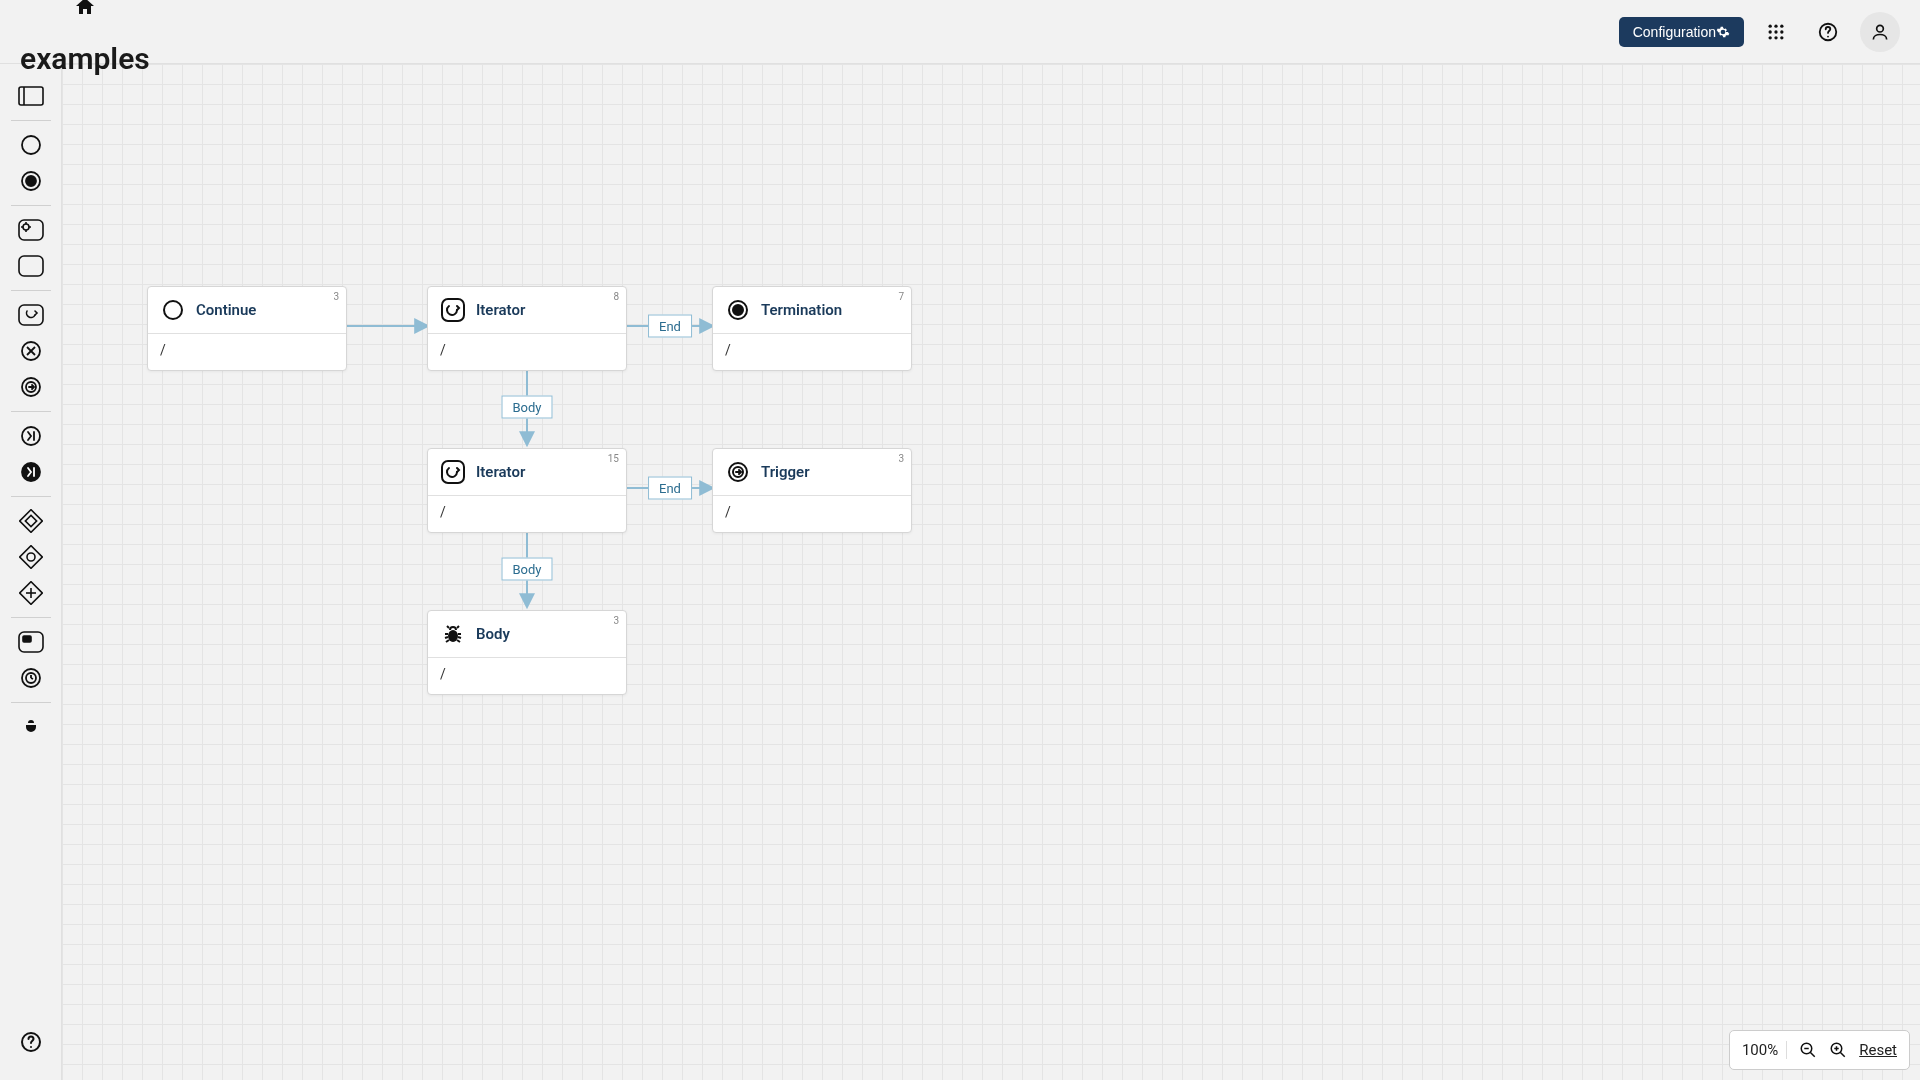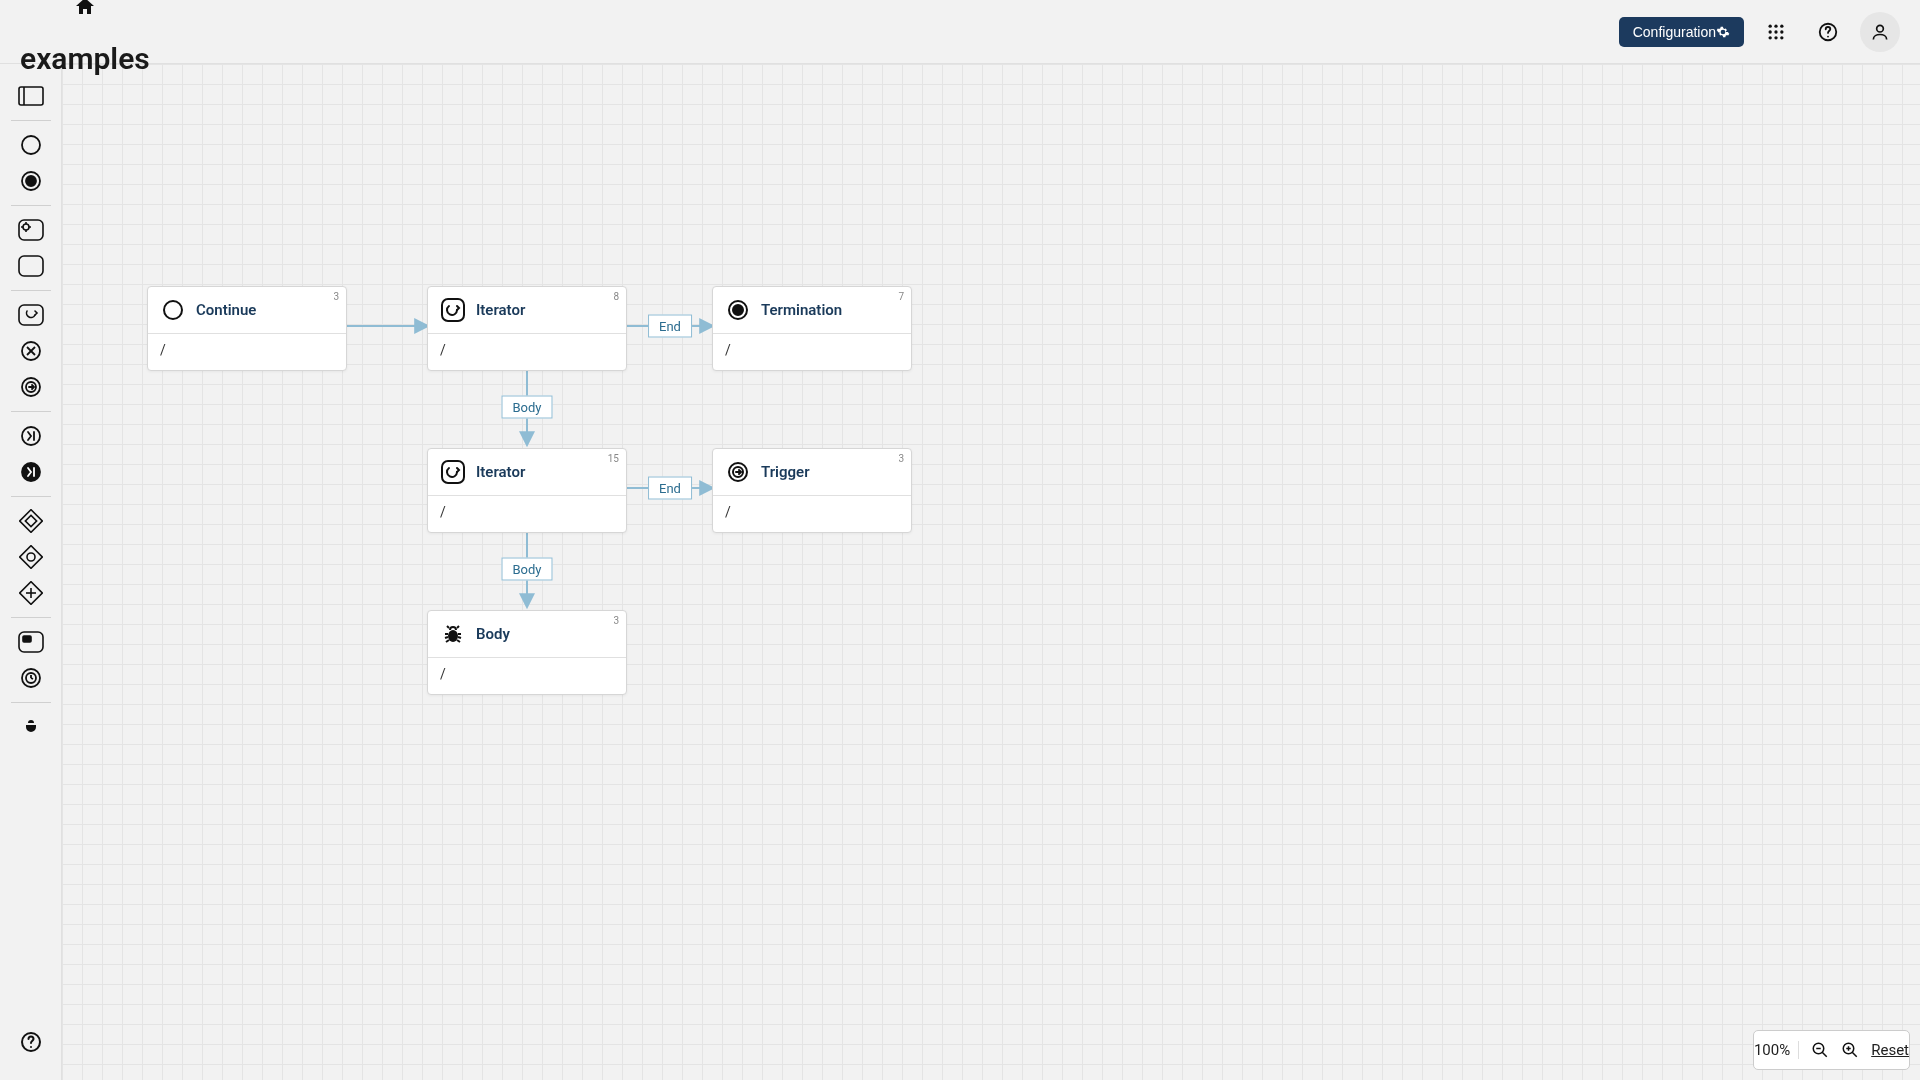--- a/index.html
+++ b/index.html
@@ -37,21 +37,21 @@
 .node-head { display: flex; align-items: center; padding: 10px 12px; gap: 10px; position: relative; }
 .node-icon { width: 26px; height: 26px; flex: 0 0 26px; display: flex; align-items: center; justify-content: center; }
 .node-title { font-size: 15px; font-weight: 600; color: #1a3a5a; }
 .node-id { position: absolute; top: 4px; right: 7px; font-size: 10px; color: #888; }
 .node-body { border-top: 1px solid #e0e0e0; padding: 8px 12px 12px; font-size: 14px; color: #333; min-height: 34px; }
 
 
 .edge-label { position: absolute; background: #fff; border: 1px solid #8fbcd4; color: #2b6c8f; font-size: 13px; padding: 3px 10px; border-radius: 0; transform: translate(-50%, -50%); }
 
 
-.zoom-panel { position: absolute; right: 10px; bottom: 10px; background: #fff; border: 1px solid #ccc; border-radius: 5px; display: flex; align-items: center; height: 40px; padding: 0 0; gap: 12px; z-index: 6; }
+.zoom-panel { position: absolute; right: 10px; bottom: 10px; background: #fff; border: 1px solid #ccc; border-radius: 5px; display: flex; align-items: center; height: 40px; padding: 0 12px; gap: 12px; z-index: 6; }
 .zoom-val { font-size: 15px; color: #222; padding-right: 8px; border-right: 1px solid #ddd; }
 .zoom-btn { cursor: pointer; display: flex; align-items: center; }
 .zoom-reset { font-size: 15px; color: #222; cursor: pointer; text-decoration: underline; }
 
 svg { display: block; }
 </style>
 </head>
 <body>
 
 <div class="header">

